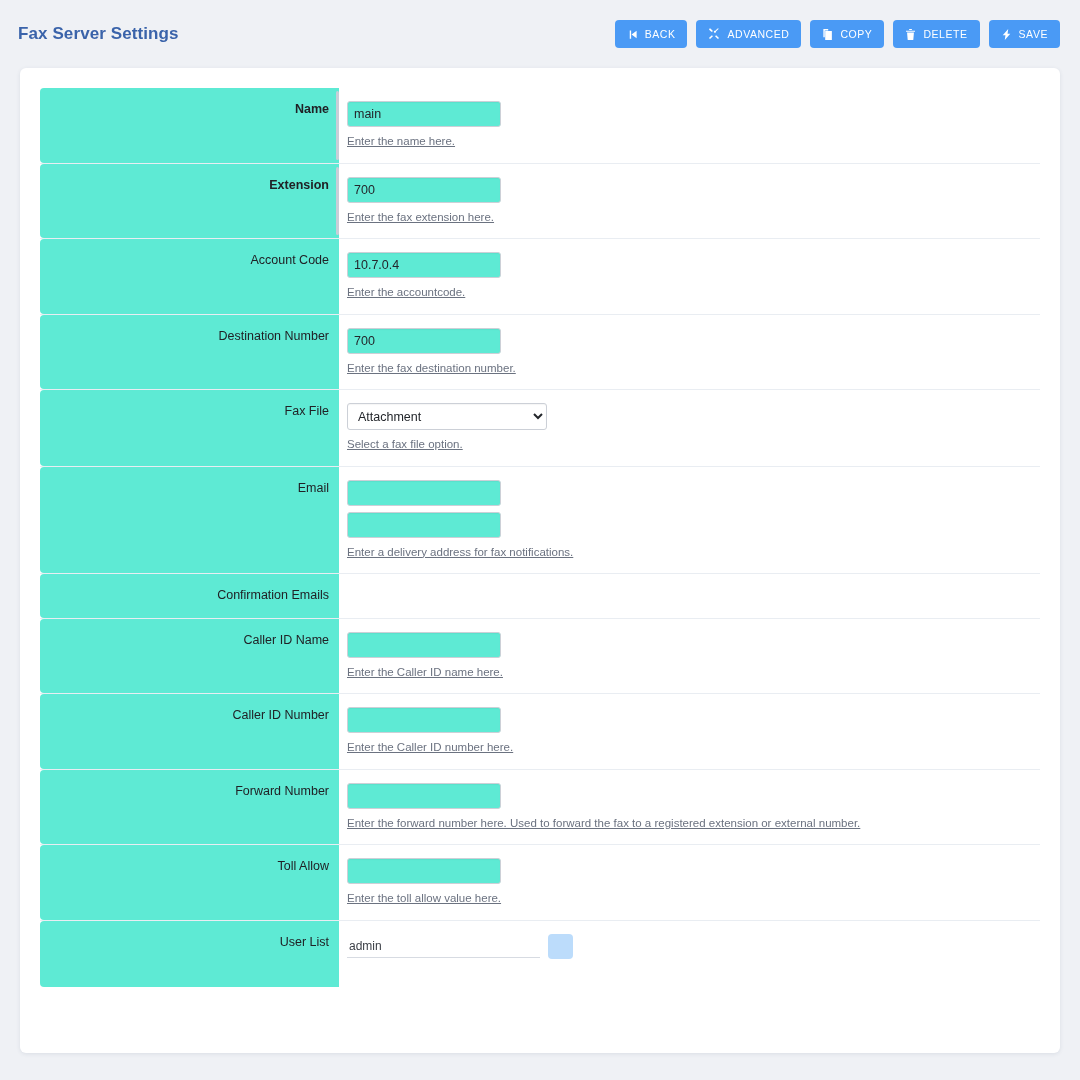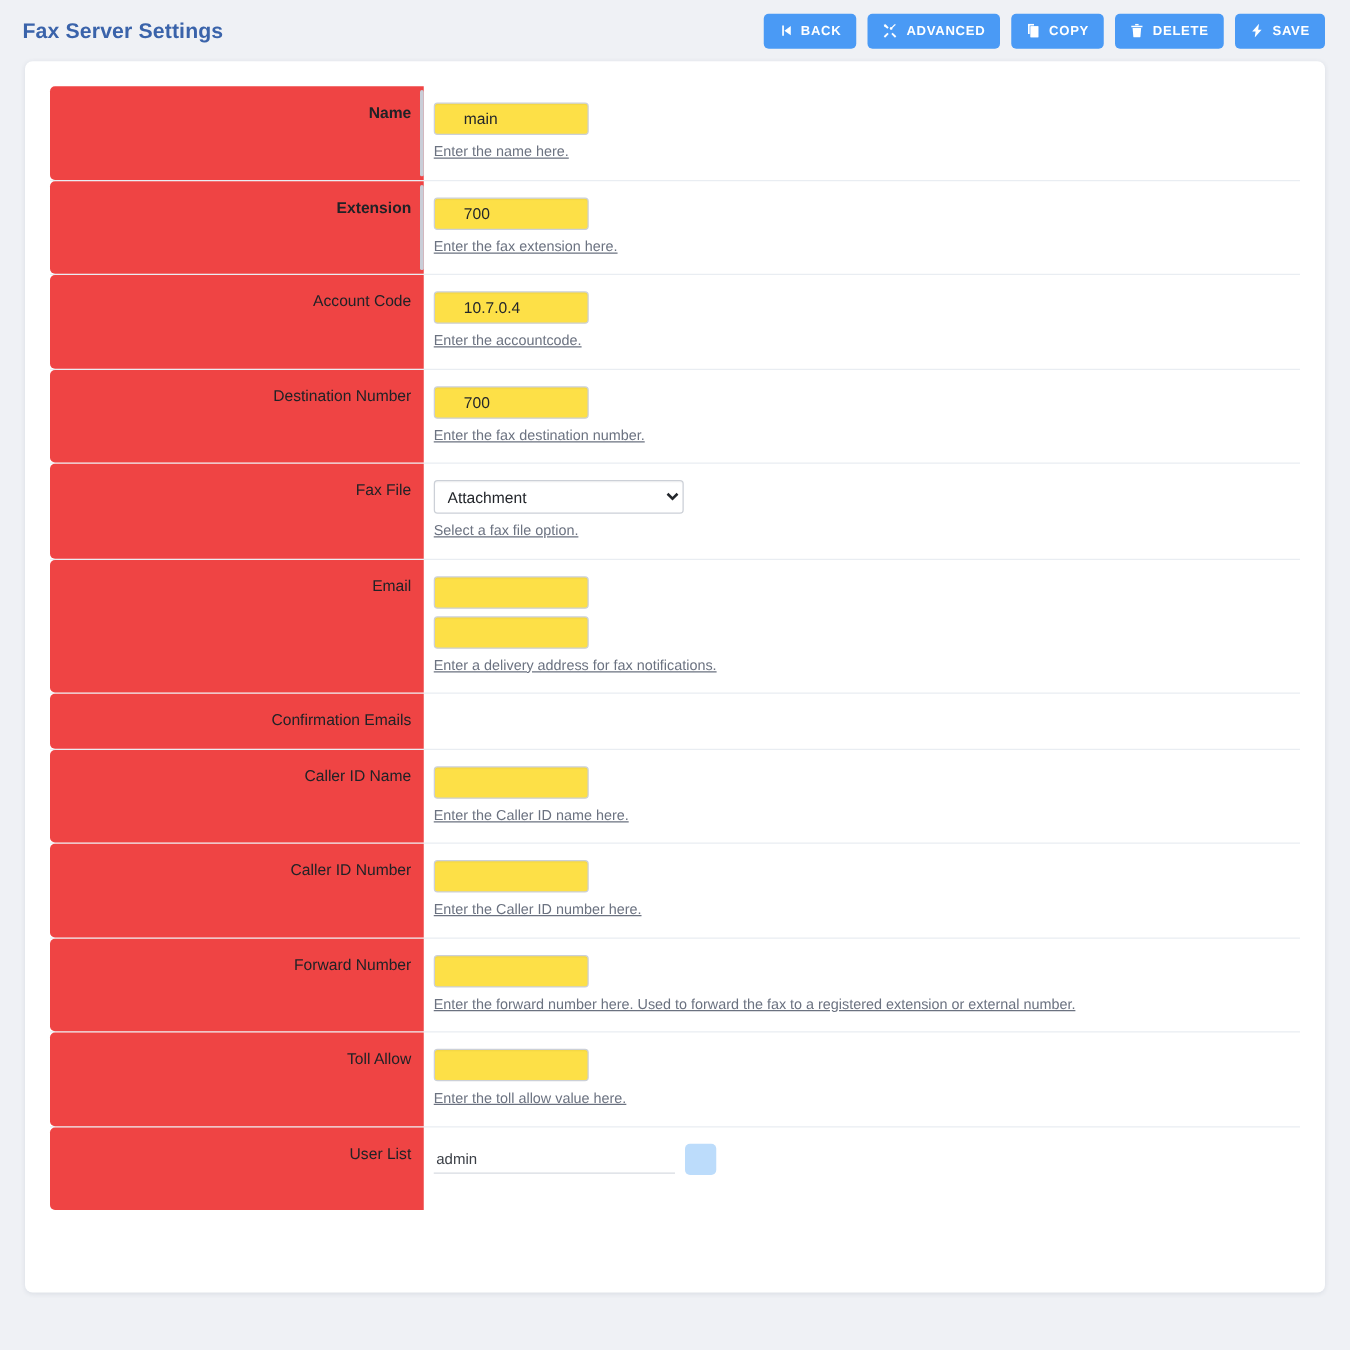--- a/index.html
+++ b/index.html
@@ -6,21 +6,21 @@
   html, body {
     margin: 0; padding: 0;
     width: 1080px; height: 1080px;
     background: #eff1f5;
     font-family: "Liberation Sans", sans-serif;
     -webkit-font-smoothing: antialiased;
   }
 
   
   .topbar {
-    height: 49px;
+    height: 68px;
     display: flex;
     align-items: center;
     justify-content: space-between;
     padding: 0 20px 0 18px;
   }
   .page-title {
     font-size: 17px;
     font-weight: bold;
     color: #3a63aa;
     letter-spacing: .1px;
@@ -32,21 +32,21 @@
     align-items: center;
     gap: 7px;
     height: 28px;
     padding: 0 12px;
     background: #4a9af5;
     border: none;
     border-radius: 4px;
     color: #ffffff;
     font-family: "Liberation Sans", sans-serif;
     font-size: 10.5px;
-    font-weight: bold;
+    font-weight: normal;
     letter-spacing: .55px;
     cursor: pointer;
     white-space: nowrap;
   }
   .btn svg { display: block; fill: #ffffff; }
 
   
   .card {
     margin: 0 20px;
     background: #ffffff;
@@ -56,21 +56,21 @@
     min-height: 985px;
   }
   .form { width: 100%; border-collapse: collapse; }
 
   .row { display: flex; align-items: stretch; border-bottom: 1px solid #e9edf2; }
   .row:last-child { border-bottom: none; }
 
   .label-cell {
     width: 299px;
     min-width: 299px;
-    background: #ef4444;
+    background: #5eead4;
     border-radius: 4px 0 0 4px;
     display: flex;
     align-items: flex-start;
     justify-content: flex-end;
     padding: 14px 10px 14px 12px;
     position: relative;
   }
   .label-cell.required::after {
     content: "";
     position: absolute;
@@ -89,27 +89,27 @@
 
   .field-cell {
     flex: 1;
     padding: 13px 0 13px 8px;
     display: flex;
     flex-direction: column;
     align-items: flex-start;
   }
 
   input.txt {
-    width: 124px;
+    width: 154px;
     height: 26px;
-    padding: 2px 23px;
+    padding: 2px 6px;
     font-family: "Liberation Sans", sans-serif;
     font-size: 12.5px;
     color: #23262b;
-    background: #fde047;
+    background: #5eead4;
     border: 1px solid #ccd0d7;
     border-radius: 3px;
     box-shadow: inset 0 1px 1px rgba(0,0,0,.045);
     outline: none;
     margin-bottom: 6px;
   }
   input.txt:last-of-type { margin-bottom: 0; }
 
   select.sel {
     width: 200px;

